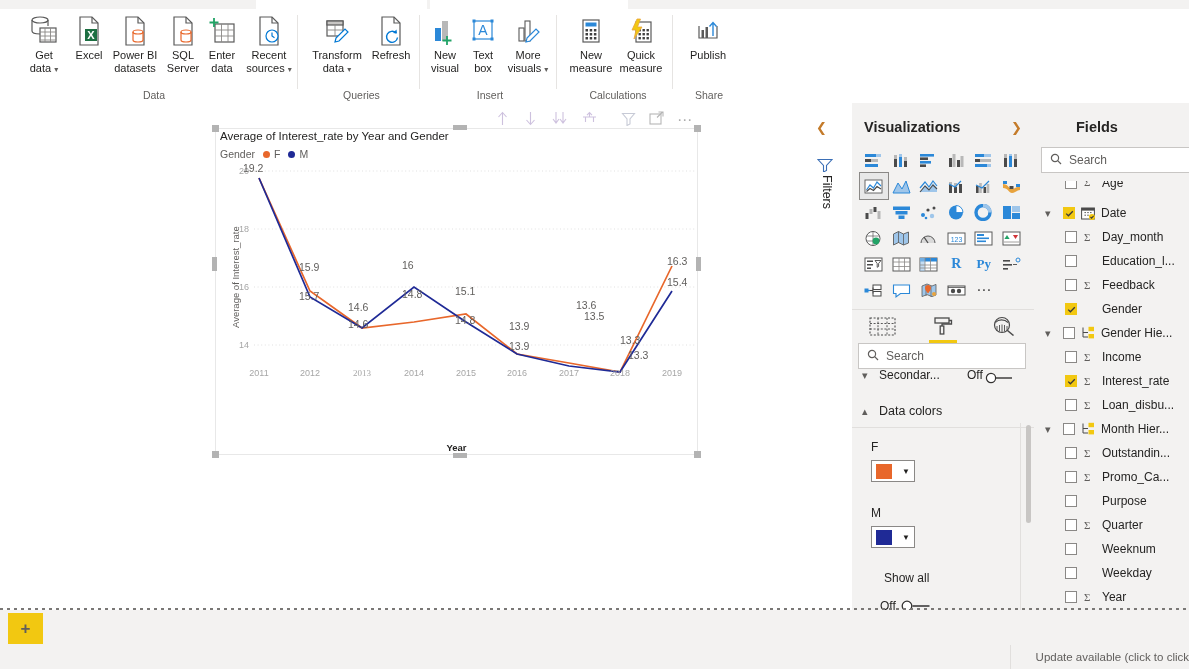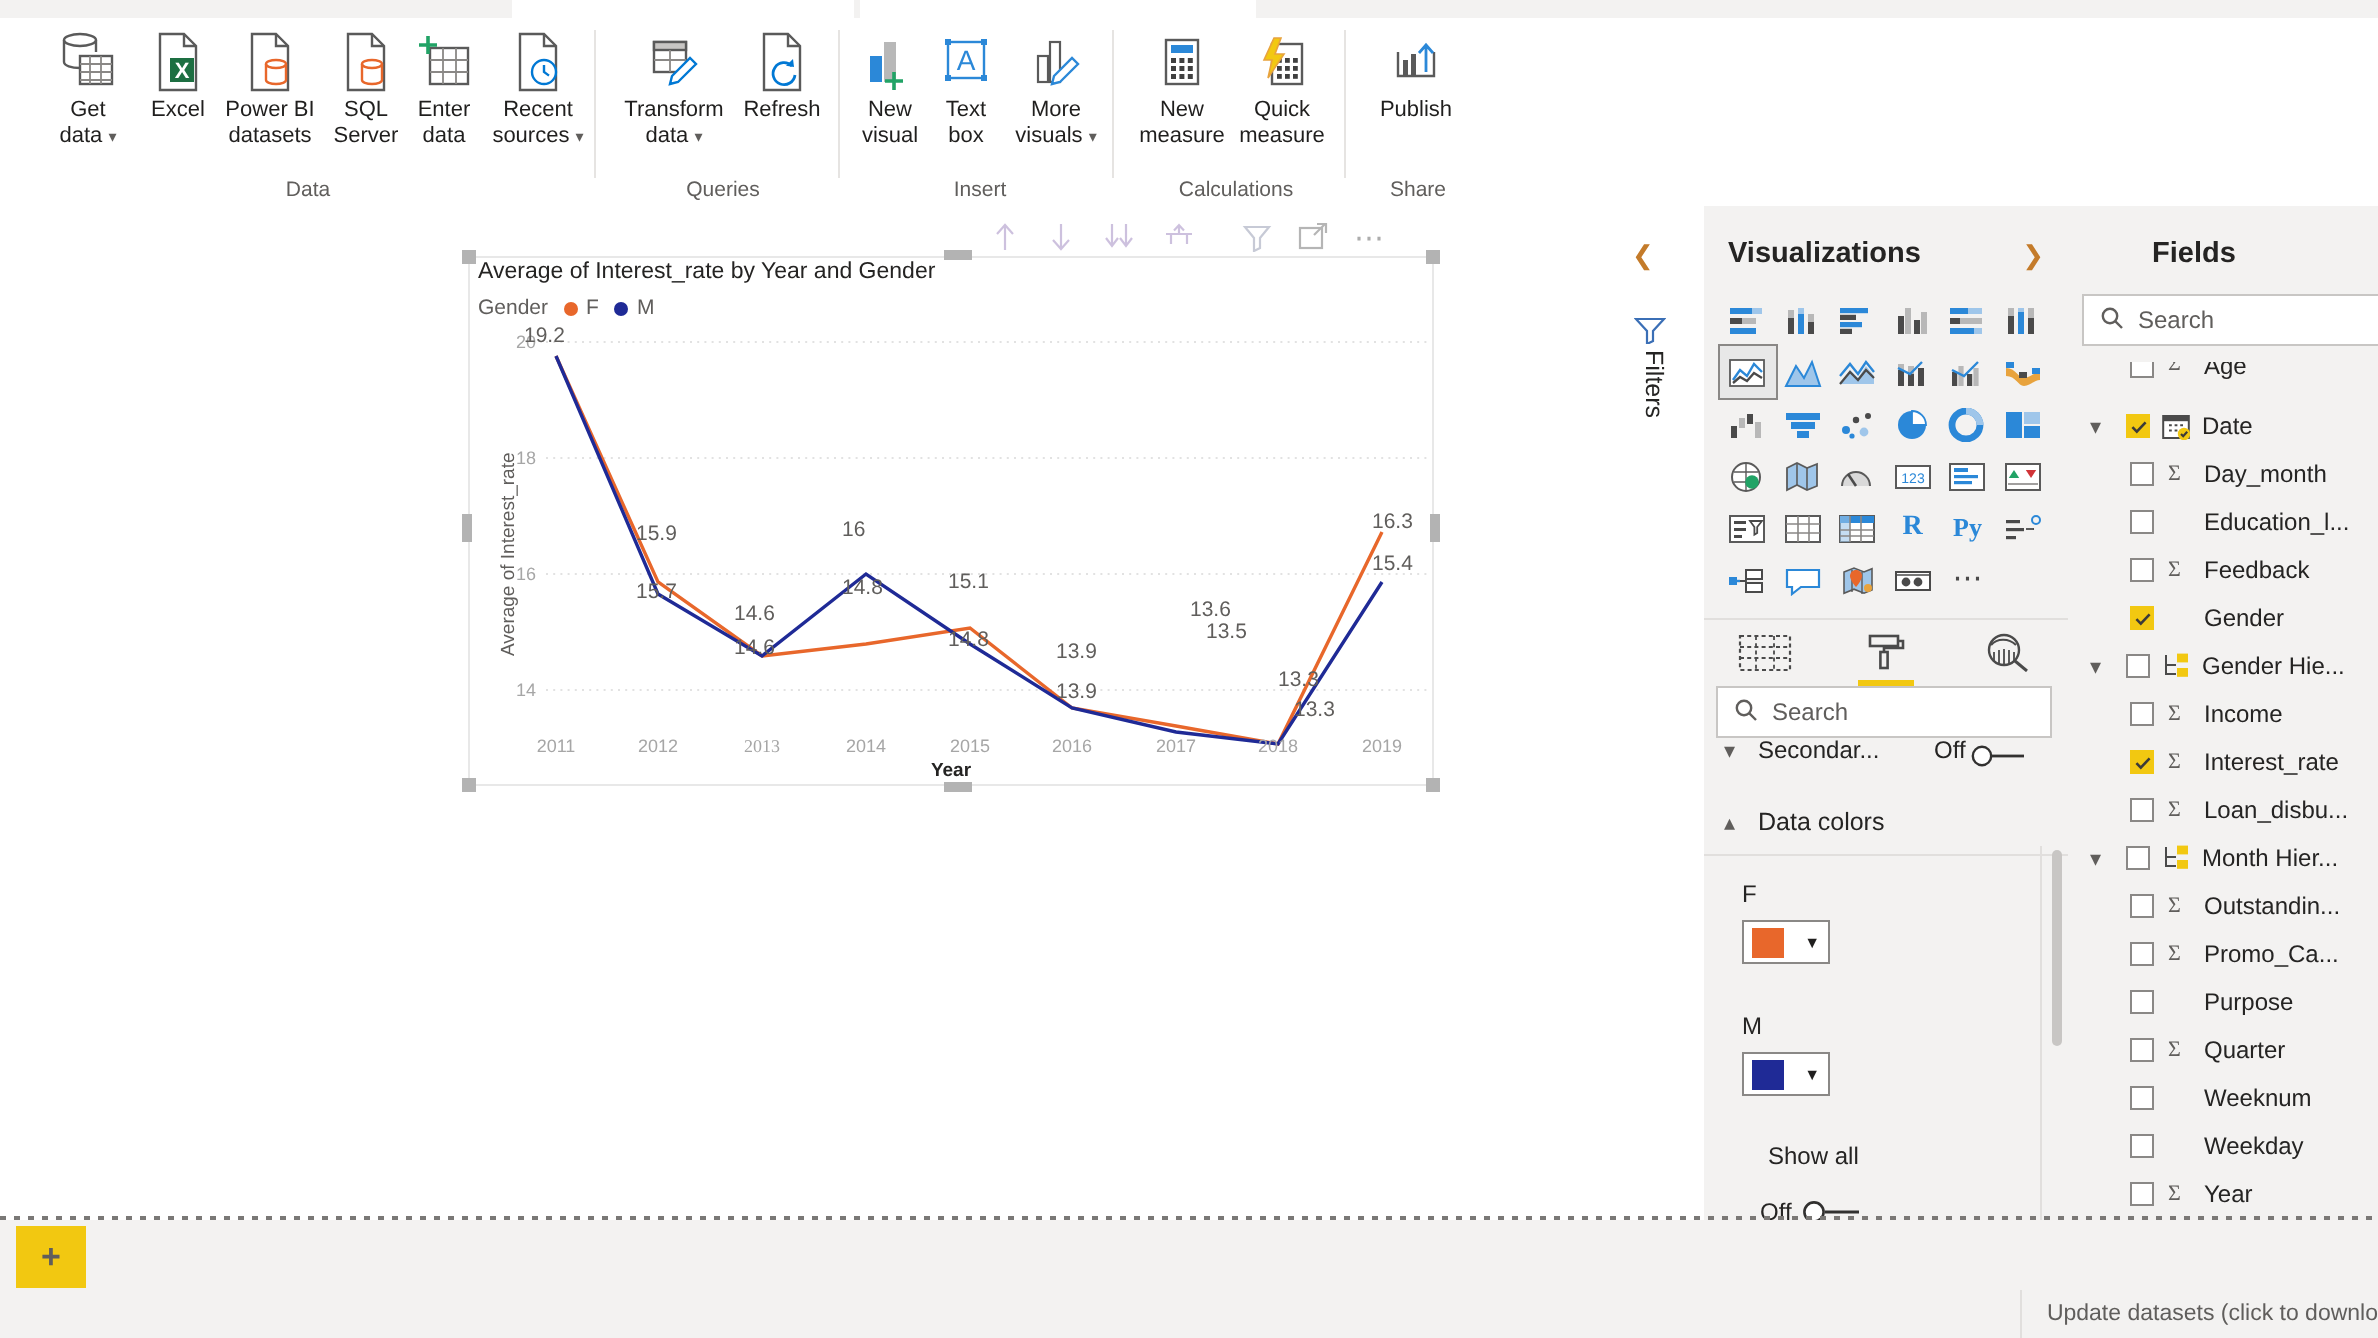--- a/index.html
+++ b/index.html
@@ -27,21 +27,21 @@
   .ritem .lbl{font-size:11px;line-height:13px;color:#201f1e;}
   .ritem .lbl span.car{font-size:8px;color:#605e5c;}
 
   
   .canvas{position:absolute;left:0;top:103px;width:802px;height:507px;background:#ffffff;
           border-right:1px dashed #a19f9d;}
   .dashed-bottom{position:absolute;left:0;top:608px;width:1189px;height:2px;
       background-image:repeating-linear-gradient(to right,#7a7876 0 3px,transparent 3px 7px);}
 
   
-  .visual{position:absolute;left:234px;top:128px;width:483px;height:265px;background:#ffffff;}
+  .visual{position:absolute;left:215px;top:128px;width:483px;height:327px;background:#ffffff;}
   .visual-border{position:absolute;left:0;top:0;right:0;bottom:0;border:1px solid #e8e8e8;}
   .handle{position:absolute;background:#b3b3b3;}
   .vtitle{position:absolute;left:5px;top:2px;font-size:11.5px;color:#252423;white-space:nowrap;}
   .vlegend{position:absolute;left:5px;top:20px;font-size:10.5px;color:#605e5c;display:flex;align-items:center;gap:4px;}
   .dot{display:inline-block;width:7px;height:7px;border-radius:50%;}
 
   
   .vtoolbar{position:absolute;left:495px;top:108px;width:210px;height:24px;display:flex;
             align-items:center;gap:13px;}
   .vtoolbar .tbi{opacity:.55;}
@@ -959,15 +959,15 @@
   </div>
 
   <div class="dashed-bottom"></div>
   <div class="pagebar">
     <div class="addpage">
       <span class="pl">+</span>
     </div>
   </div>
   <div class="statusbar"></div>
   <div class="status-sep"></div>
-  <div class="status-upd">Update datasets (click to downlo</div>
+  <div class="status-upd">Update available (click to click</div>
 
 </div>
 
 </body></html>

